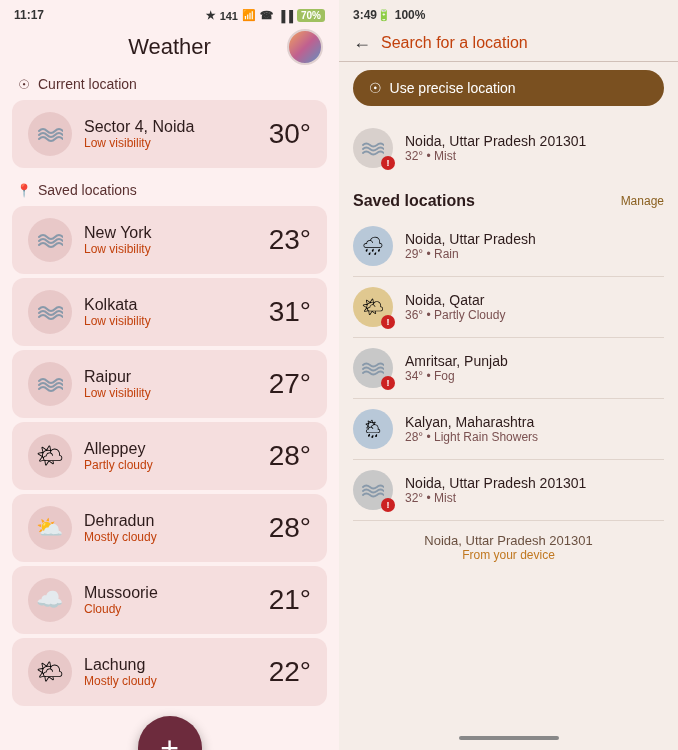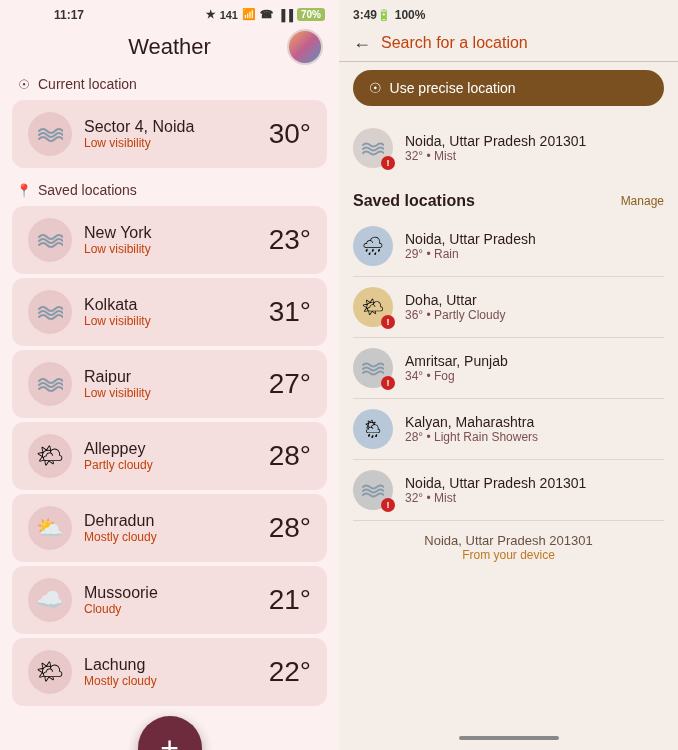--- a/index.html
+++ b/index.html
@@ -17,26 +17,25 @@
       height: 750px;
       background: #fdf0f0;
       display: flex;
       flex-direction: column;
       overflow: hidden;
     }
 
     .status-bar-left {
       display: flex;
       justify-content: space-between;
-      align-items: flex-start;
+      align-items: flex-end;
       padding: 8px 14px 4px;
       font-size: 12px;
       font-weight: 600;
       color: #333;
-      margin-left: 40px;
     }
 
     .status-icons {
       display: flex;
       gap: 4px;
       align-items: center;
       font-size: 11px;
     }
 
     .battery-indicator {
@@ -559,21 +558,21 @@
         <div class="result-condition">29° • Rain</div>
       </div>
     </div>
 
     <div class="right-list-item">
       <div class="result-icon" style="background:#e0c890;">
         <span style="font-size:18px;">🌤</span>
         <div class="alert-badge">!</div>
       </div>
       <div class="result-info">
-        <div class="result-city">Doha, Uttar</div>
+        <div class="result-city">Noida, Qatar</div>
         <div class="result-condition">36° • Partly Cloudy</div>
       </div>
     </div>
 
     <div class="right-list-item">
       <div class="result-icon" style="background:#c8c8c8;">
         <svg width="22" height="16" viewBox="0 0 22 16" fill="none">
           <path d="M1 5 Q4 2 8 5 Q11 8 15 5 Q18 2 22 5" stroke="#8899aa" stroke-width="1.8" fill="none" stroke-linecap="round"></path>
           <path d="M1 9 Q4 6 8 9 Q11 12 15 9 Q18 6 22 9" stroke="#8899aa" stroke-width="1.8" fill="none" stroke-linecap="round"></path>
           <path d="M1 13 Q4 10 8 13 Q11 16 15 13 Q18 10 22 13" stroke="#8899aa" stroke-width="1.8" fill="none" stroke-linecap="round"></path>

